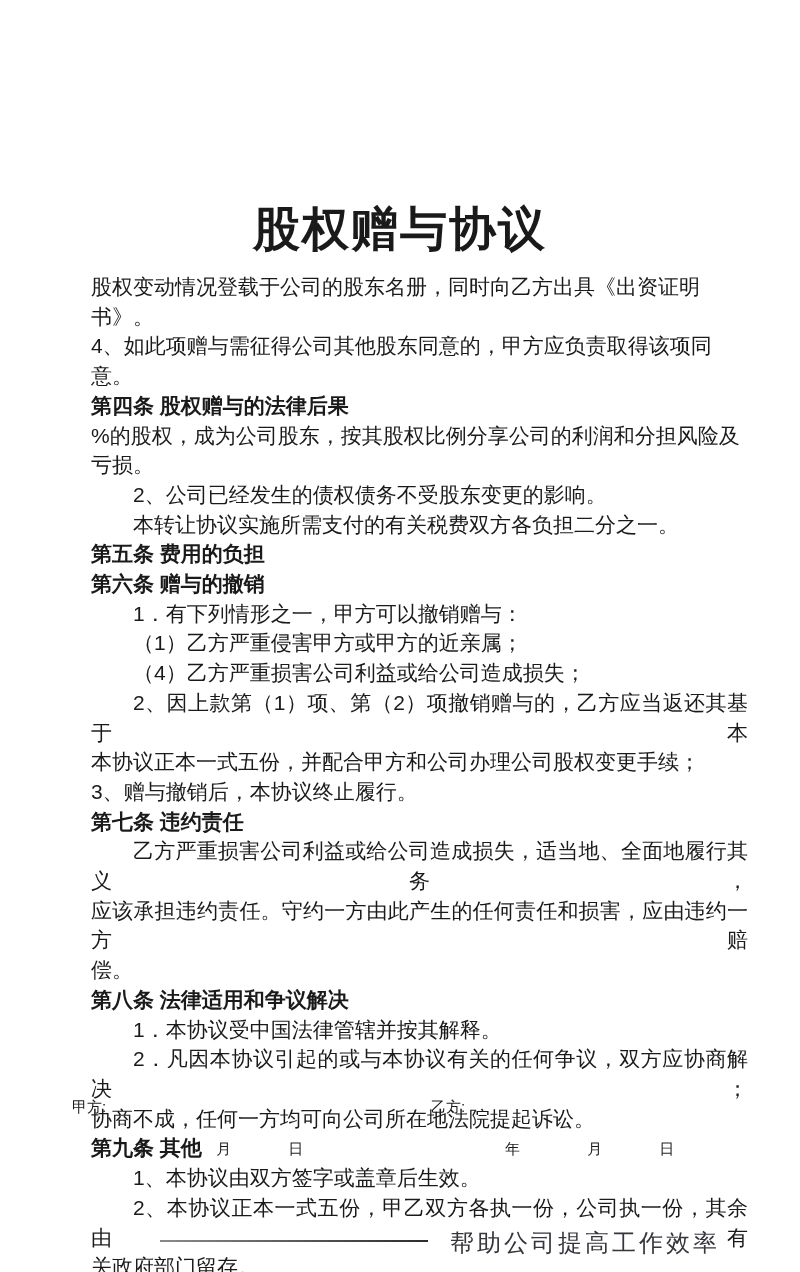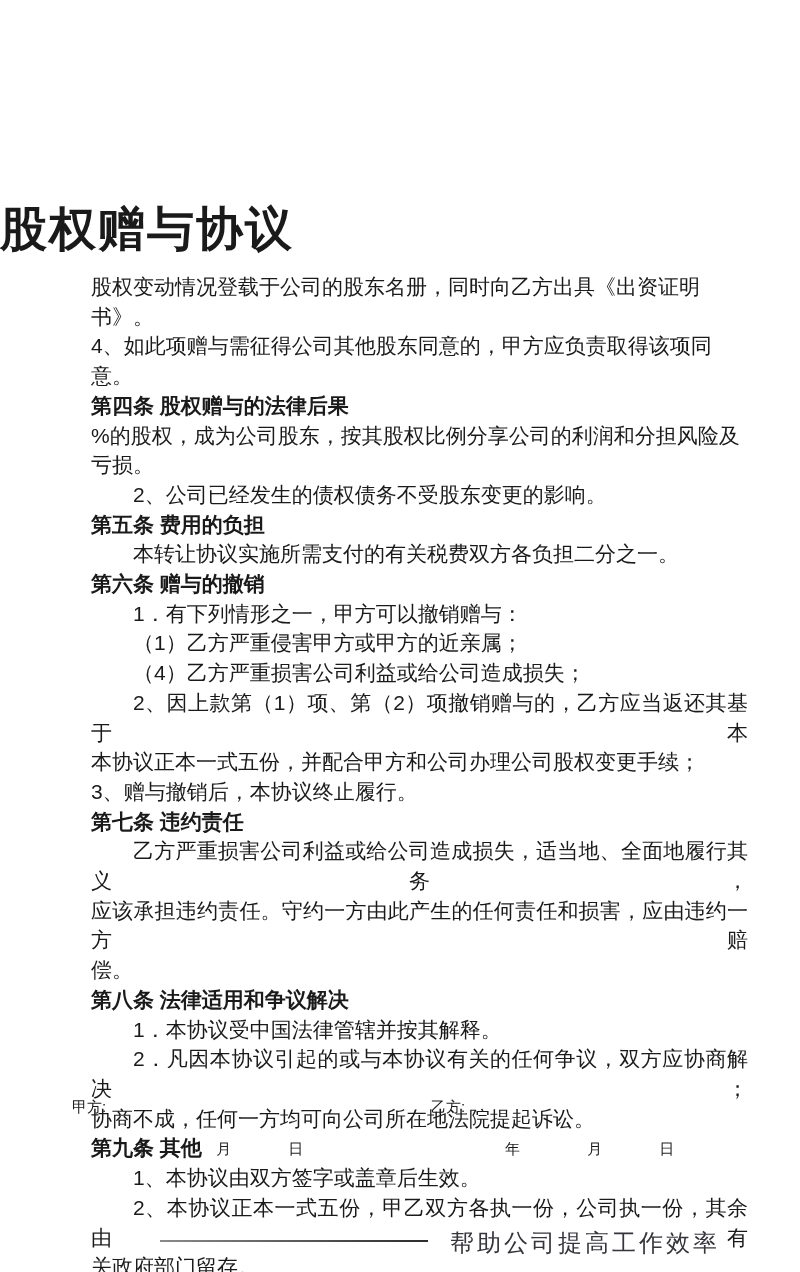--- a/index.html
+++ b/index.html
@@ -11,21 +11,21 @@
     color: var(--text, #1a1a1a);
     font-family: "Liberation Sans", sans-serif;
     overflow: hidden;
   }
   .title {
     position: absolute;
     top: 200px;
     left: 0;
     width: 100%;
     margin: 0;
-    text-align: left;
+    text-align: center;
     font-size: 47px;
     line-height: 58px;
     font-weight: 900;
     letter-spacing: 2px;
   }
   .body-block {
     position: absolute;
     top: 272px;
     left: 72px;
     width: 676px;
@@ -85,22 +85,22 @@
 <div class="page">
 
   <h1 class="title">股权赠与协议</h1>
 
   <div class="body-block">
     <div class="ln">股权变动情况登载于公司的股东名册，同时向乙方出具《出资证明书》。</div>
     <div class="ln">4、如此项赠与需征得公司其他股东同意的，甲方应负责取得该项同意。</div>
     <div class="ln h">第四条 股权赠与的法律后果</div>
     <div class="ln">%的股权，成为公司股东，按其股权比例分享公司的利润和分担风险及亏损。</div>
     <div class="ln ind">2、公司已经发生的债权债务不受股东变更的影响。</div>
+    <div class="ln ind">本转让协议实施所需支付的有关税费双方各负担二分之一。</div>
     <div class="ln h">第五条 费用的负担</div>
-    <div class="ln ind">本转让协议实施所需支付的有关税费双方各负担二分之一。</div>
     <div class="ln h">第六条 赠与的撤销</div>
     <div class="ln ind">1．有下列情形之一，甲方可以撤销赠与：</div>
     <div class="ln ind">（1）乙方严重侵害甲方或甲方的近亲属；</div>
     <div class="ln ind">（4）乙方严重损害公司利益或给公司造成损失；</div>
     <div class="ln ind fill">2、因上款第（1）项、第（2）项撤销赠与的，乙方应当返还其基于本</div>
     <div class="ln">本协议正本一式五份，并配合甲方和公司办理公司股权变更手续；</div>
     <div class="ln">3、赠与撤销后，本协议终止履行。</div>
     <div class="ln h">第七条 违约责任</div>
     <div class="ln ind fill">乙方严重损害公司利益或给公司造成损失，适当地、全面地履行其义务，</div>
     <div class="ln fill">应该承担违约责任。守约一方由此产生的任何责任和损害，应由违约一方赔</div>

